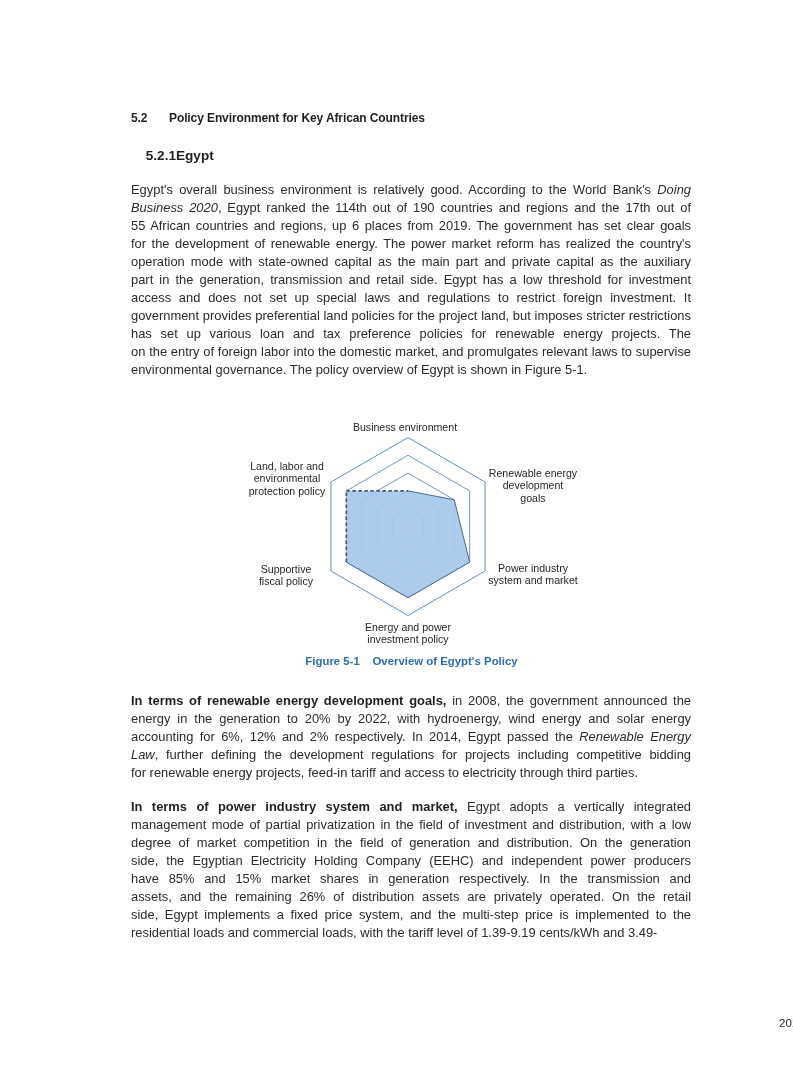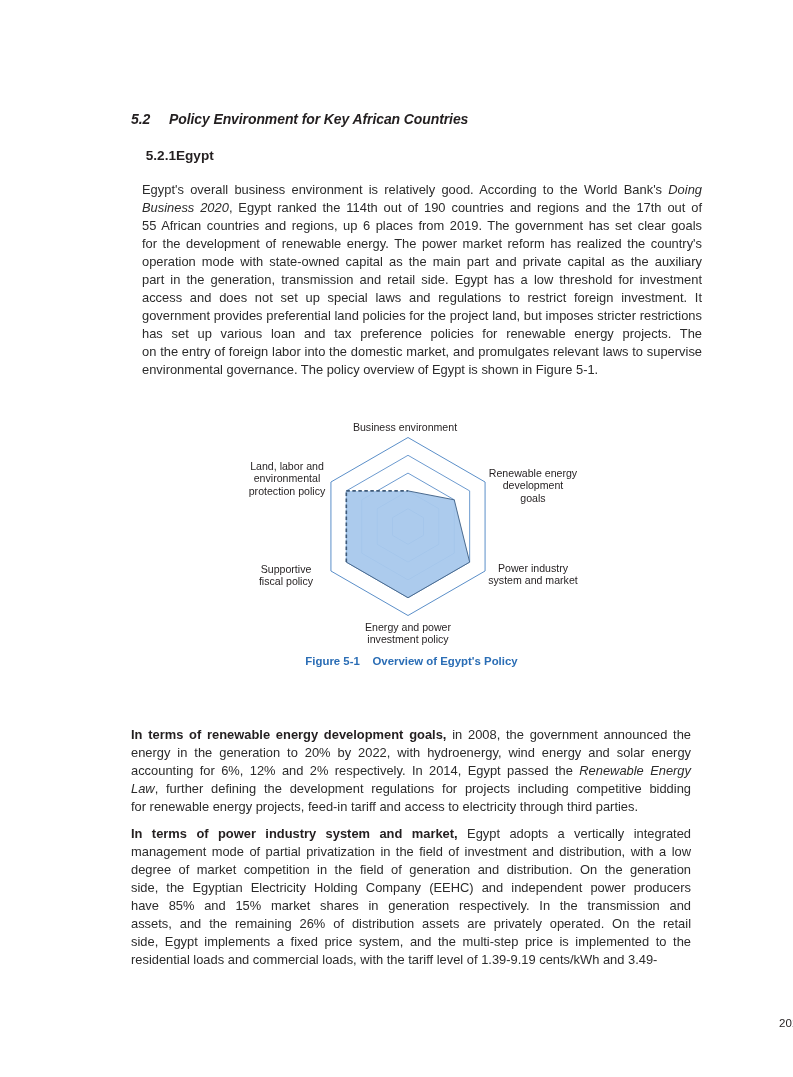--- a/index.html
+++ b/index.html
@@ -1,28 +1,28 @@
 <!DOCTYPE html>
 <html><head>
 <meta charset="utf-8">
 <style>
   html, body { margin: 0; padding: 0; background: #ffffff; }
   body { width: 793px; height: 1077px; position: relative; overflow: hidden;
          font-family: "Liberation Sans", sans-serif; color: #231f20; }
-  .h2 { position: absolute; left: 131px; top: 111px; font-size: 14px; font-weight: bold; letter-spacing: -0.1px; white-space: nowrap; font-style: italic; }
+  .h2 { position: absolute; left: 131px; top: 111px; font-size: 12px; font-weight: bold; letter-spacing: -0.1px; white-space: nowrap; }
   .h2 .num { display: inline-block; width: 38px; }
   .h3 { position: absolute; left: 131px; top: 148px; font-size: 13.6px; font-weight: bold; white-space: nowrap; text-align: right; }
   .h3 .num { display: inline-block; width: 45px; }
   .para { position: absolute; left: 131px; width: 560px; font-size: 12.9px; line-height: 18.05px;
           text-align: justify; color: #2b2b2b; }
   .para i { font-style: italic; }
   .para b { font-weight: bold; color: #231f20; }
-  #p1 { top: 181px; margin-left: 11px; }
-  #p2 { top: 726px; }
-  #p3 { top: 825px; }
+  #p1 { top: 181px; }
+  #p2 { top: 692px; }
+  #p3 { top: 798px; }
   .line { display: block; text-align: justify; text-align-last: justify; white-space: nowrap; }
   .line.last { text-align-last: left; }
   .chart { position: absolute; left: 0; top: 0; width: 793px; height: 1077px; pointer-events: none; }
   .chart text { font-family: "Liberation Sans", sans-serif; font-size: 10.6px; fill: #231f20; }
   .caption { position: absolute; left: 0; width: 823px; top: 655px; text-align: center;
              font-size: 11.4px; font-weight: bold; color: #2a6db5; white-space: pre; }
   .pagenum { position: absolute; left: 779px; top: 1017px; font-size: 11.5px; color: #231f20; }
 </style>
 </head>
 <body>

